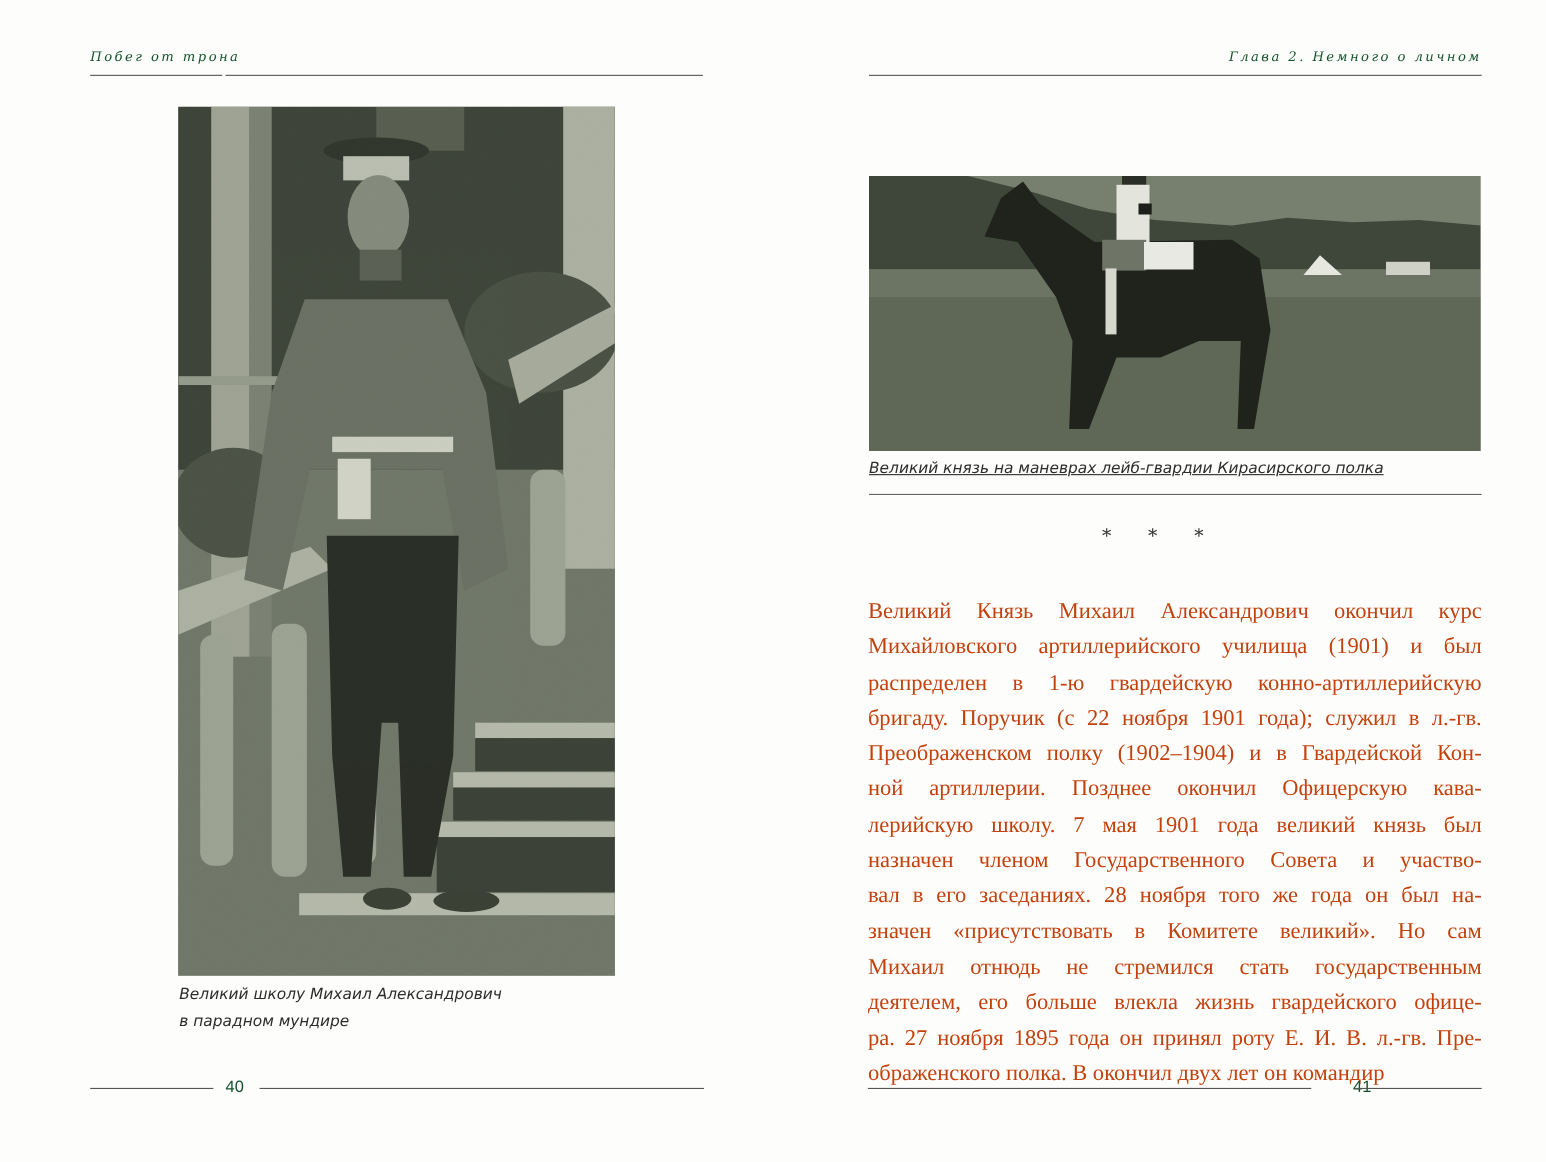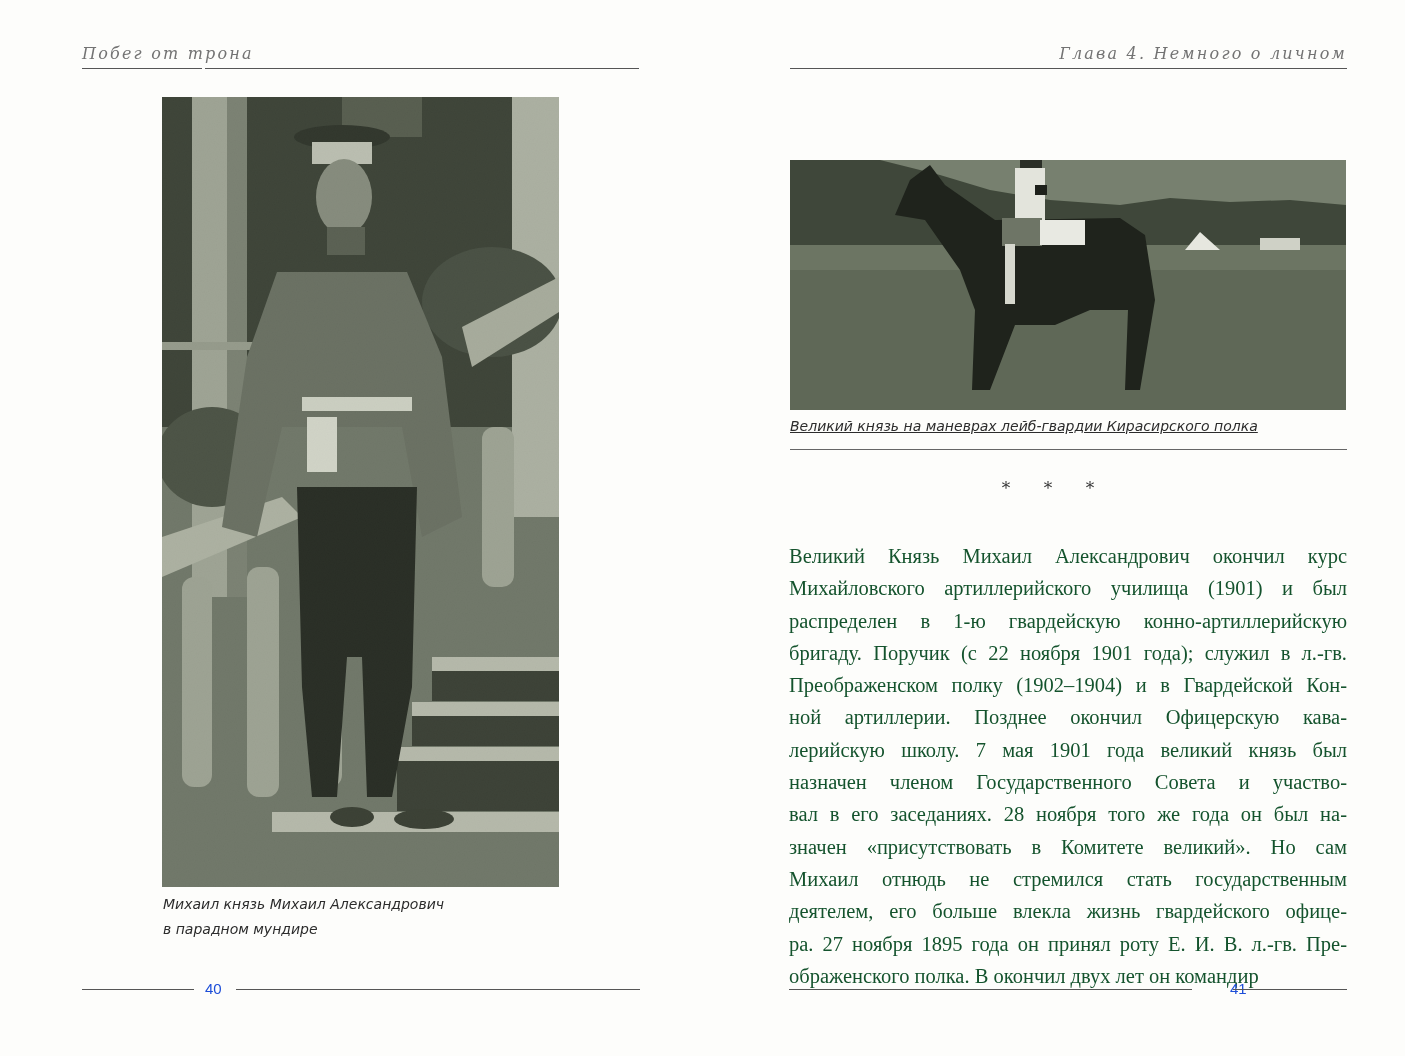--- a/index.html
+++ b/index.html
@@ -7,21 +7,21 @@
     width: 1405px; height: 1056px; background: #fdfdfb;
     position: relative; overflow: hidden;
     font-family: "DejaVu Serif", serif; color: #2a2a28;
   }
   .page { position: absolute; top: 0; height: 1056px; }
   .page-left { left: 0; width: 700px; }
   .page-right { left: 705px; width: 700px; }
 
   .running-head {
     position: absolute; top: 44px; font-style: italic;
-    font-family: "DejaVu Serif", serif; font-size: 16px; letter-spacing: 2.2px; color: #737373;
+    font-family: "DejaVu Serif", serif; font-size: 12px; letter-spacing: 2.2px; color: #14532d;
   }
   .rh-rule { position: absolute; height: 1px; background: #555; top: 68px; }
 
   
   .photo1 {
     position: absolute; left: 162px; top: 97px; width: 397px; height: 790px;
     background: #6b7265; overflow: hidden;
   }
   .photo2 {
     position: absolute; left: 85px; top: 160px; width: 556px; height: 250px;
@@ -32,26 +32,26 @@
     font-size: 14px; color: #2c2c2c; line-height: 25px;
   }
   .caption-rule { position: absolute; height: 1px; background: #666; }
   .stars {
     position: absolute; left: 0; width: 100%; top: 478px; text-align: center;
     font-size: 17px; letter-spacing: 14px; color: #333;
   }
   .body-text {
     position: absolute; left: 84px; top: 540px; width: 558px;
     font-family: "Liberation Serif", serif; font-size: 20.5px; line-height: 32.3px;
-    color: #14532d;
+    color: #c2410c;
   }
   .body-text .line { white-space: nowrap; display: block; text-align: justify; text-align-last: justify; }
   .body-text .line.last { text-align-last: left; }
 
-  .folio { position: absolute; top: 980px; font-family: "Liberation Sans", sans-serif; font-size: 15px; color: #1d4ed8; }
+  .folio { position: absolute; top: 980px; font-family: "Liberation Sans", sans-serif; font-size: 15px; color: #14532d; }
   .folio-rule { position: absolute; top: 989px; height: 1px; background: #555; }
 </style>
 </head>
 <body>
 
 <div class="page page-left">
   <div class="running-head" style="left:82px;">Побег от трона</div>
   <div class="rh-rule" style="left:82px; width:120px;"></div>
   <div class="rh-rule" style="left:205px; width:434px;"></div>
 
@@ -111,31 +111,31 @@
       <rect x="145" y="320" width="30" height="55" fill="#e2e4d8"></rect>
 
       <path d="M135 390 L255 390 L250 590 L230 700 L205 700 L200 560 L185 560 L175 700 L150 700 L140 590 Z" fill="#262a23"></path>
       <ellipse cx="190" cy="720" rx="22" ry="10" fill="#3a3f34"></ellipse>
       <ellipse cx="262" cy="722" rx="30" ry="10" fill="#3a3f34"></ellipse>
       <rect width="397" height="790" fill="#5a6350" opacity="0.12" filter="url(#grain1)"></rect>
     </svg>
   </div>
 
   <div class="caption" style="left:163px; top:892px;">
-    <span style="display:block">Михаил князь Михаил Александрович</span>
+    <span style="display:block">Великий школу Михаил Александрович</span>
     <span style="display:block">в парадном мундире</span>
   </div>
 
   <div class="folio-rule" style="left:82px; width:112px;"></div>
   <div class="folio" style="left:205px;">40</div>
   <div class="folio-rule" style="left:236px; width:404px;"></div>
 </div>
 
 <div class="page page-right">
-  <div class="running-head" style="right:58px;">Глава 4. Немного о личном</div>
+  <div class="running-head" style="right:58px;">Глава 2. Немного о личном</div>
   <div class="rh-rule" style="left:85px; width:557px;"></div>
 
   <div class="photo2">
     <svg width="556" height="250" viewBox="0 0 556 250">
       <rect width="556" height="250" fill="#77806f"></rect>
 
       <path d="M0 0 L0 85 L556 85 L556 45 L500 40 L440 42 L380 38 L330 45 L260 40 L200 30 L150 15 L90 0 Z" fill="#3f473a"></path>
 
       <rect x="0" y="85" width="556" height="165" fill="#6c7563"></rect>
       <rect x="0" y="110" width="556" height="140" fill="#5f6857"></rect>

